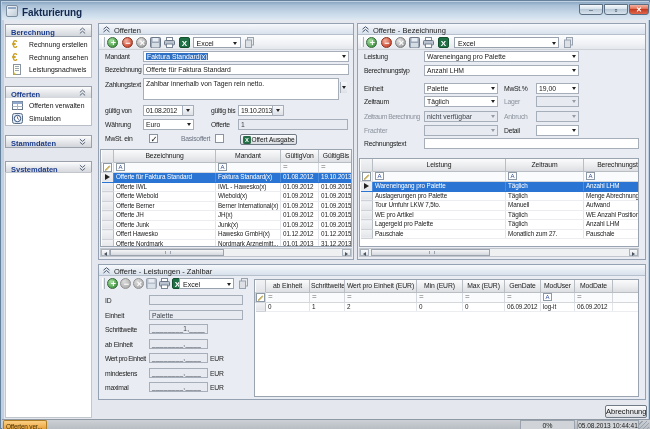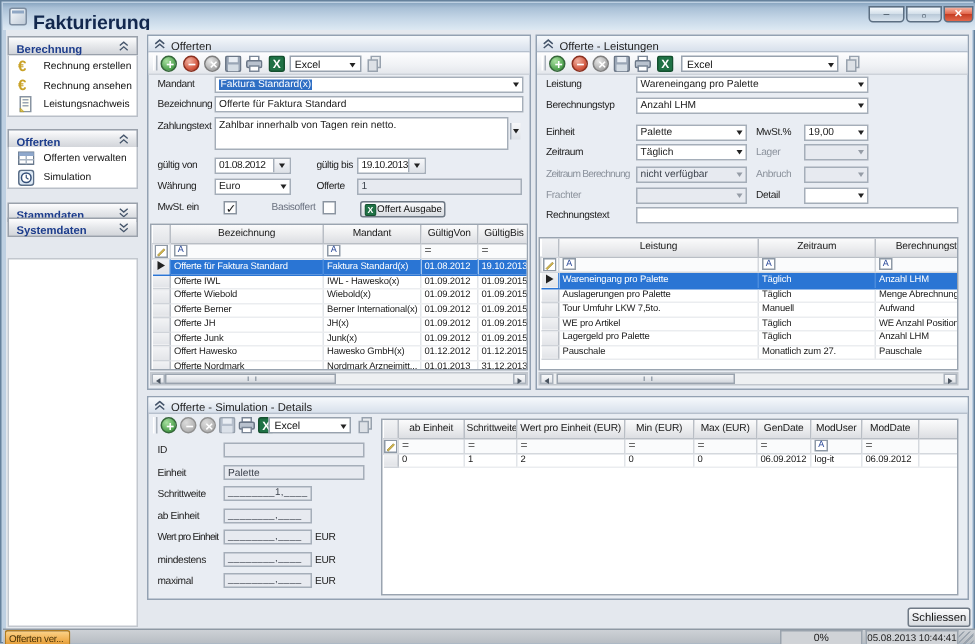--- a/index.html
+++ b/index.html
@@ -7,21 +7,21 @@
   body { font-family:"Liberation Sans", sans-serif; font-size:7px; color:#1a1a1a; }
   #root { position:absolute; left:0; top:0; width:650px; height:429px;
           background:#bed0e2; border:1px solid #65819c; }
 
   
   #titlebar { position:absolute; left:1px; top:1px; width:648px; height:18px;
     background:linear-gradient(180deg,#8aa6c1 0%,#a9c0d6 18%,#c3d5e6 55%,#dde9f3 100%); }
   #title-icon { position:absolute; left:4px; top:3px; width:12px; height:12px;
     background:linear-gradient(135deg,#f5f8fb,#c0ccd8); border:1px solid #7d8da0; border-radius:2px; }
   #title-icon::after { content:""; position:absolute; left:1px; top:1px; width:8px; height:2px; background:#8fa7c4; }
-  #title-text { position:absolute; left:20px; top:4.5px; font-size:13px; font-weight:bold; letter-spacing:-0.1px; color:#12284e; }
+  #title-text { position:absolute; left:20px; top:4.5px; font-size:10px; font-weight:bold; letter-spacing:-0.1px; color:#12284e; }
   .winbtn { position:absolute; top:2px; height:11px; border:1px solid #5c6f82; border-radius:0 0 3px 3px;
     background:linear-gradient(180deg,#f8fbfd 0%,#d4e0ea 45%,#b9c9d8 50%,#d9e4ee 100%); }
   .winbtn span { position:absolute; width:100%; text-align:center; font-size:7px; line-height:10px; color:#33414f; }
   #btn-min   { left:577px; width:24px; }
   #btn-max   { left:602px; width:24px; }
   #btn-close { left:627px; width:20px;
     background:linear-gradient(180deg,#f5b5a4 0%,#e36a50 45%,#c33c22 50%,#e2674b 100%); }
   #btn-close span { color:#fff; font-weight:bold; }
   #btn-max span { font-size:8.5px; }
 
@@ -226,21 +226,21 @@
         </div>
       </div>
       <div class="nav-header" style="top:134px;">
       <span class="nv-label">Stammdaten</span>
       <span class="nv-chev">
           <svg class="chev" width="7" height="8" viewBox="0 0 8 9">
             <path d="M1 1.2 L4 3.8 L7 1.2 M1 4.7 L4 7.3 L7 4.7" fill="none" stroke="#44546a" stroke-width="1"></path>
           </svg>
         </span>
       </div>
-      <div class="nav-header" style="top:144px;">
+      <div class="nav-header" style="top:160px;">
       <span class="nv-label">Systemdaten</span>
       <span class="nv-chev">
           <svg class="chev" width="7" height="8" viewBox="0 0 8 9">
             <path d="M1 1.2 L4 3.8 L7 1.2 M1 4.7 L4 7.3 L7 4.7" fill="none" stroke="#44546a" stroke-width="1"></path>
           </svg>
         </span>
       </div>
     </div>
   <div id="sidebar-filler"></div>
 
@@ -427,21 +427,21 @@
     </div>
   </div>
 
   <div class="panel" id="panel-leistungen" style="left:356px; top:22px; width:289px; height:237px;">
     <div class="panel-header">
       <span class="ph-pin">
         <svg class="mini" width="7" height="7" viewBox="0 0 7 7">
             <path d="M0.5 3.2 L3.5 0.7 L6.5 3.2 M0.5 6 L3.5 3.5 L6.5 6" fill="none" stroke="#44546a" stroke-width="1"></path>
           </svg>
       </span>
-      <span class="ph-title">Offerte - Leistungen</span>
+      <span class="ph-title">Offerte - Bezeichnung</span>
     </div>
     <div class="toolbar">
       <span class="tb-grip"></span>
       <span class="tb tb-circle tb-add" style="left:8px;">
           <span>+</span>
         </span>
       <span class="tb tb-circle tb-del" style="left:22.5px;">
           <span>−</span>
         </span>
       <span class="tb tb-circle tb-x" style="left:37px;">
@@ -592,21 +592,21 @@
     </div>
   </div>
 
   <div class="panel" id="panel-details" style="left:97px; top:263px; width:548px; height:136px;">
     <div class="panel-header">
       <span class="ph-pin">
         <svg class="mini" width="7" height="7" viewBox="0 0 7 7">
             <path d="M0.5 3.2 L3.5 0.7 L6.5 3.2 M0.5 6 L3.5 3.5 L6.5 6" fill="none" stroke="#44546a" stroke-width="1"></path>
           </svg>
       </span>
-      <span class="ph-title">Offerte - Simulation - Details</span>
+      <span class="ph-title">Offerte - Leistungen - Zahlbar</span>
     </div>
     <div class="toolbar" style="right:auto; width:154px; border-bottom:none; background:transparent;">
       <span class="tb-grip"></span>
       <span class="tb tb-circle tb-add" style="left:8px;">
           <span>+</span>
         </span>
       <span class="tb tb-circle tb-gray" style="left:21px;">
           <span>−</span>
         </span>
       <span class="tb tb-circle tb-gray" style="left:34px;">
@@ -714,21 +714,21 @@
               <td>06.09.2012</td>
               <td>log-it</td>
               <td>06.09.2012</td>
               <td></td>
             </tr>
           </tbody>
         </table>
       </div>
   </div>
 
-  <div class="btn" id="close-btn">Schliessen</div>
+  <div class="btn" id="close-btn">Abrechnung</div>
 
   <div id="statusbar">
     <div id="status-tab">Offerten ver...</div>
     <div class="status-cell" id="status-progress">0%</div>
     <div class="status-cell" id="status-time">05.08.2013 10:44:41</div>
     <div id="status-grip"></div>
   </div>
 
 </div>
 

